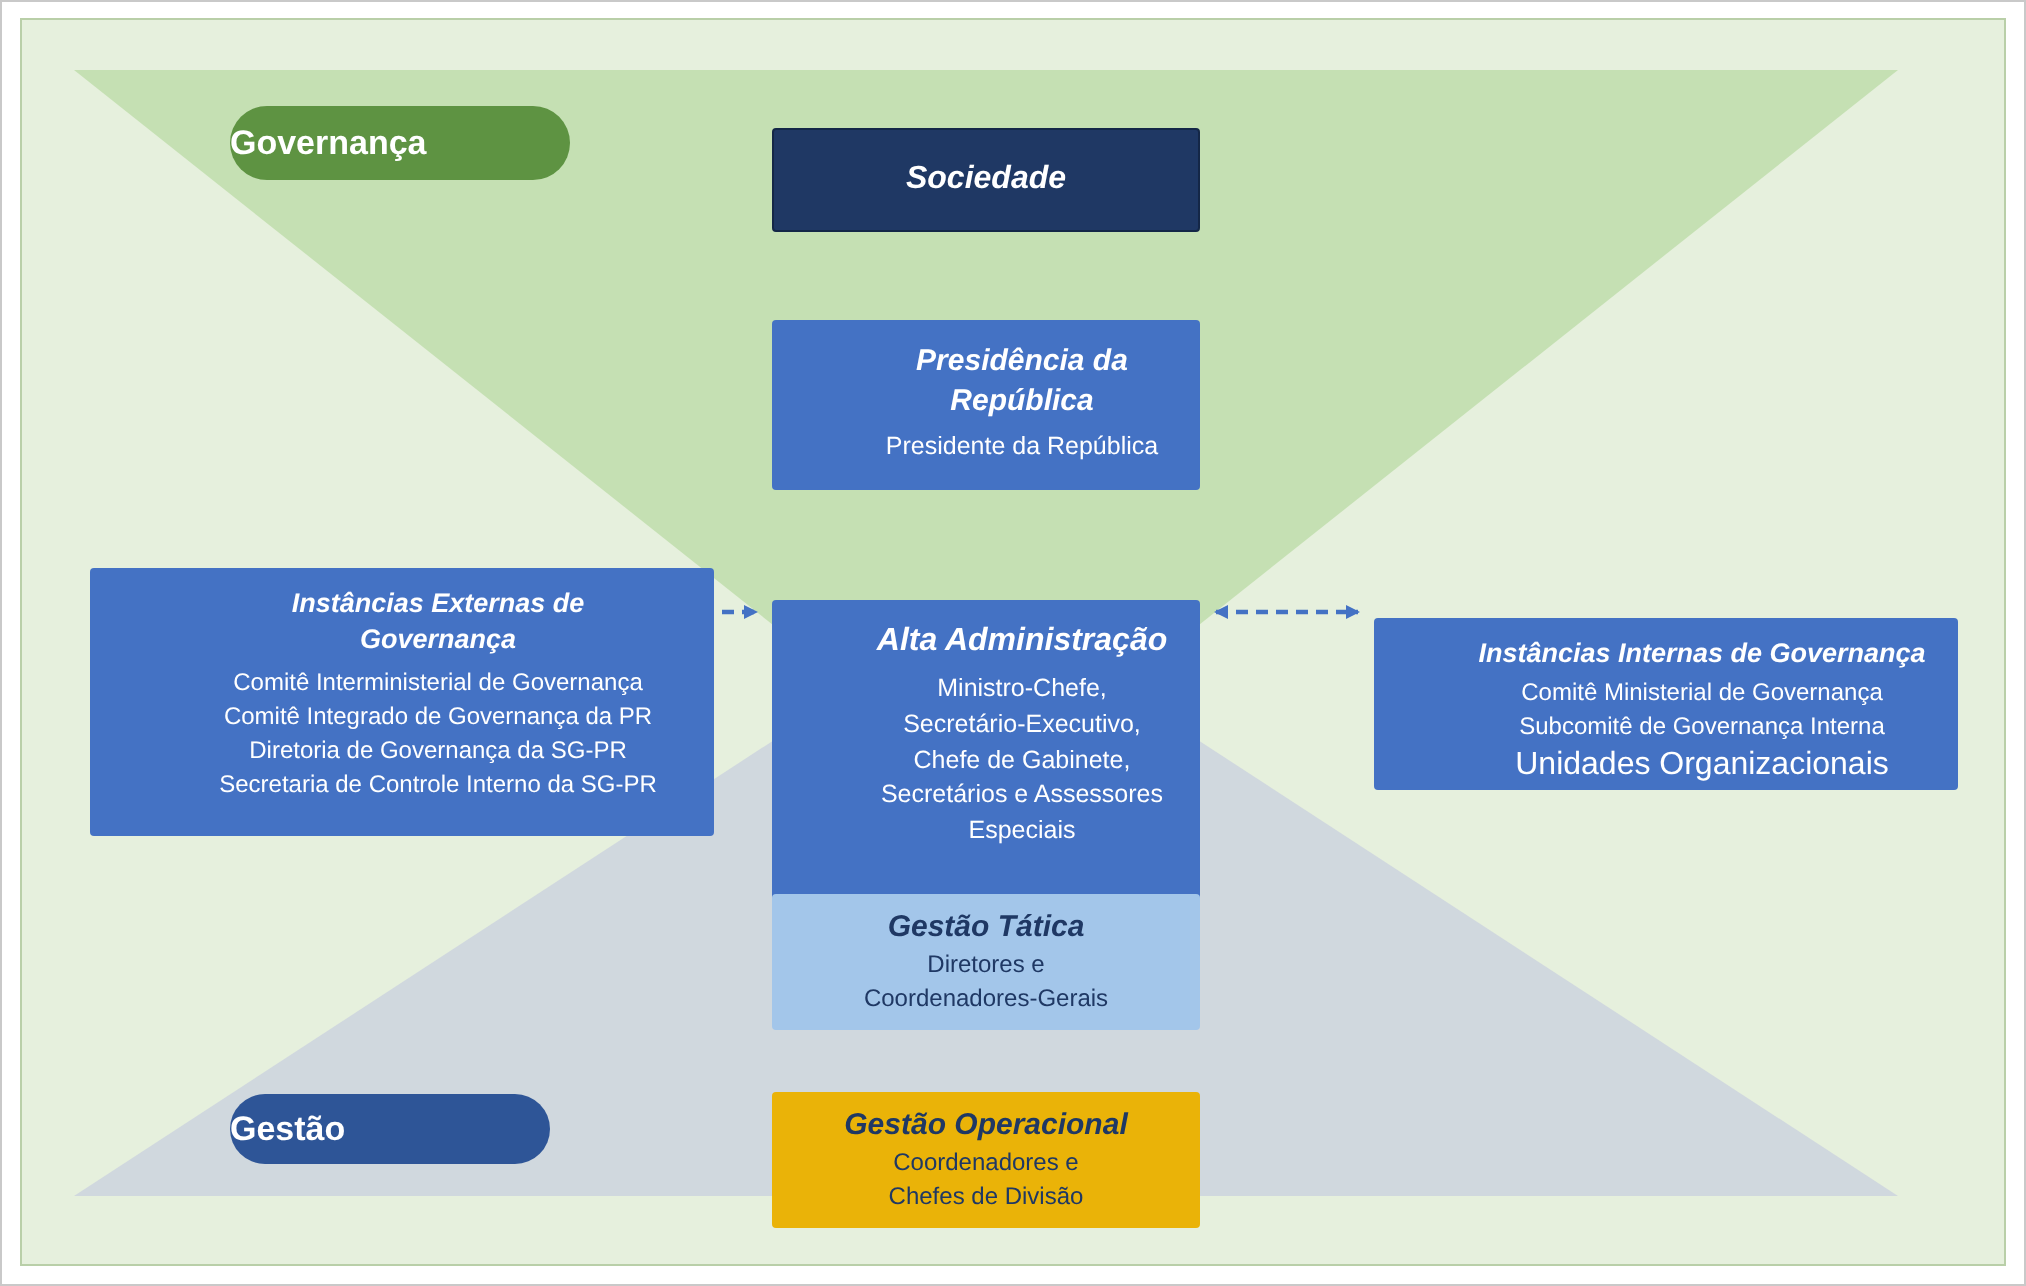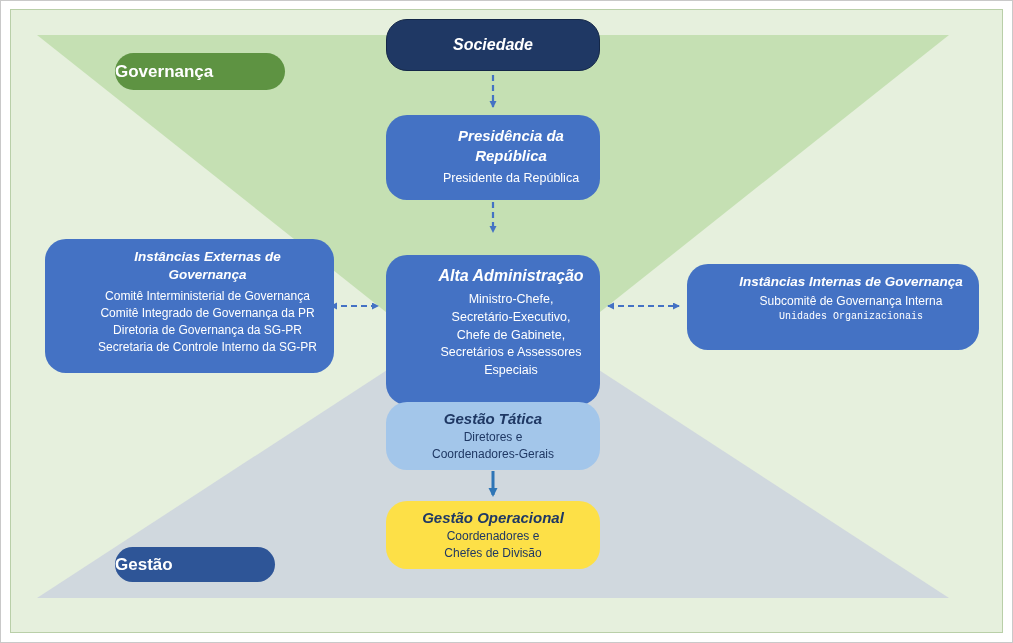--- a/index.html
+++ b/index.html
@@ -1,24 +1,24 @@
 <!DOCTYPE html>
 <html><head>
 <meta charset="utf-8">
 <style>
   html,body{margin:0;padding:0;background:#ffffff;font-family:"Liberation Sans",sans-serif;}
   .stage{position:relative;width:1013px;height:643px;background:#ffffff;border:1px solid #c9c9c9;box-sizing:border-box;overflow:hidden;}
   .field{position:absolute;left:9px;top:8px;right:9px;bottom:9px;background:#e6f0dd;border:1px solid #b9cfa8;}
   svg.layer{position:absolute;left:0;top:0;width:1013px;height:643px;}
-  .node{position:absolute;box-sizing:border-box;border-radius:21px;text-align:center;color:#ffffff;}
+  .node{position:absolute;box-sizing:border-box;border-radius:2px;text-align:center;color:#ffffff;margin-top:45px;}
   .node .title{font-weight:bold;font-style:italic;}
   .blue{background:#4472c4;padding-left:36px;}
   .navy{background:#1f3864;border:1px solid #142747;}
   .ltblue{background:#a3c6ea;color:#1f3864;}
-  .xltblue{background:#fde047;color:#1f3864;}
+  .xltblue{background:#eab308;color:#1f3864;}
   .pill{position:absolute;border-radius:20px;color:#ffffff;font-weight:bold;display:flex;align-items:center;justify-content:flex-start;}
   .pill.green{background:#5e9342;}
   .pill.navy2{background:#2e5597;}
   .line{line-height:1.42;}
   .small{font-size:12.5px;}
 </style>
 </head>
 <body>
 
 <div class="stage">
@@ -67,32 +67,33 @@
 
   <div class="node blue" style="left:385px;top:254px;width:214px;height:150px;padding-top:12px;">
     <div class="title" style="font-size:16px;margin-bottom:6px;">Alta Administração</div>
     <div class="line small">Ministro-Chefe,</div>
     <div class="line small">Secretário-Executivo,</div>
     <div class="line small">Chefe de Gabinete,</div>
     <div class="line small">Secretários e Assessores</div>
     <div class="line small">Especiais</div>
   </div>
 
-  <div class="node blue" style="left:44px;top:238px;width:289px;height:134px;padding-top:9px;text-align:center;">
+  <div class="node blue" style="left:44px;top:238px;width:312px;height:134px;padding-top:9px;text-align:center;">
     <div class="title" style="font-size:13.5px;max-width:190px;margin:0 auto 5px;line-height:1.3;">Instâncias Externas de Governança</div>
     <div class="line" style="font-size:12px;">Comitê Interministerial de Governança</div>
     <div class="line" style="font-size:12px;">Comitê Integrado de Governança da PR</div>
     <div class="line" style="font-size:12px;">Diretoria de Governança da SG-PR</div>
     <div class="line" style="font-size:12px;">Secretaria de Controle Interno da SG-PR</div>
   </div>
 
   <div class="node blue" style="left:686px;top:263px;width:292px;height:86px;padding-top:10px;">
     <div class="title" style="font-size:13.5px;margin-bottom:4px;">Instâncias Internas de Governança</div>
+    <div class="line" style="font-size:12px;">Comitê Ministerial de Governança</div>
     <div class="line" style="font-size:12px;text-align:center;">Subcomitê de Governança Interna</div>
-    <div class="line" style="font-size:10px;font-family:Liberation Mono, monospace;">Unidades Organizacionais</div>
+    <div class="line" style="font-size:16px;">Unidades Organizacionais</div>
   </div>
 
   <div class="node ltblue" style="left:385px;top:401px;width:214px;height:68px;padding-top:8px;">
     <div class="title" style="font-size:15px;margin-bottom:2px;">Gestão Tática</div>
     <div class="line" style="font-size:12px;">Diretores e</div>
     <div class="line" style="font-size:12px;">Coordenadores-Gerais</div>
   </div>
 
   <div class="node xltblue" style="left:385px;top:500px;width:214px;height:68px;padding-top:8px;">
     <div class="title" style="font-size:15px;margin-bottom:2px;">Gestão Operacional</div>

